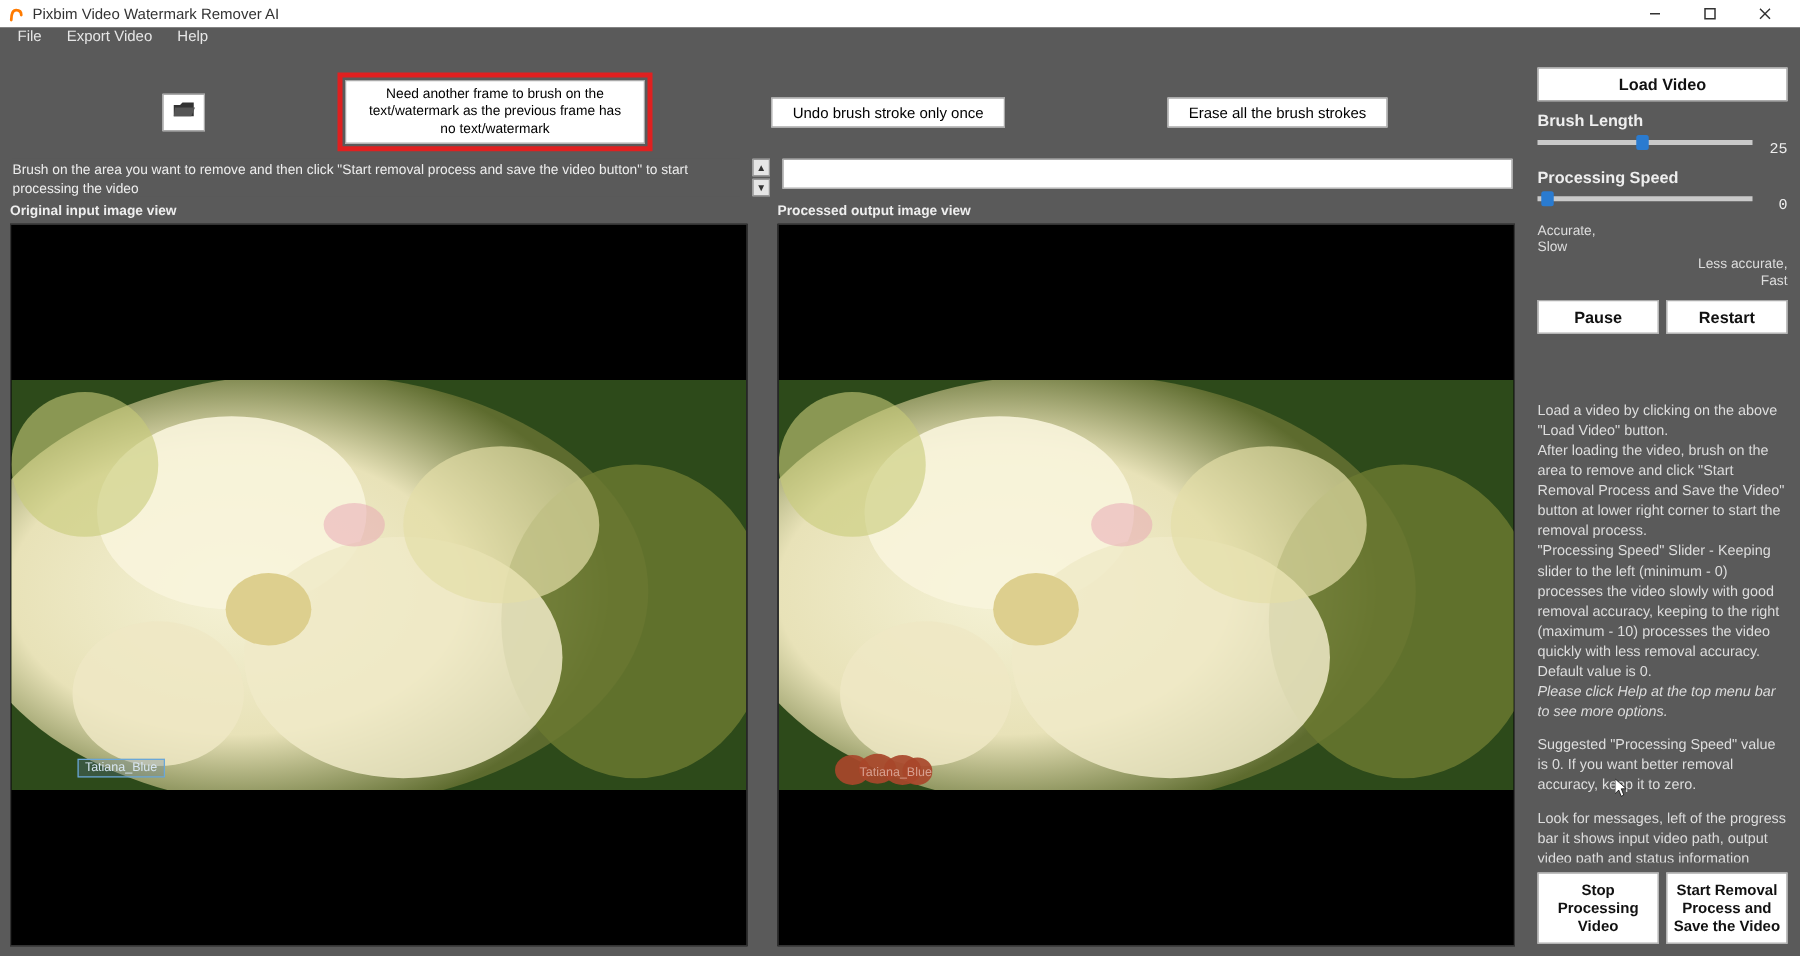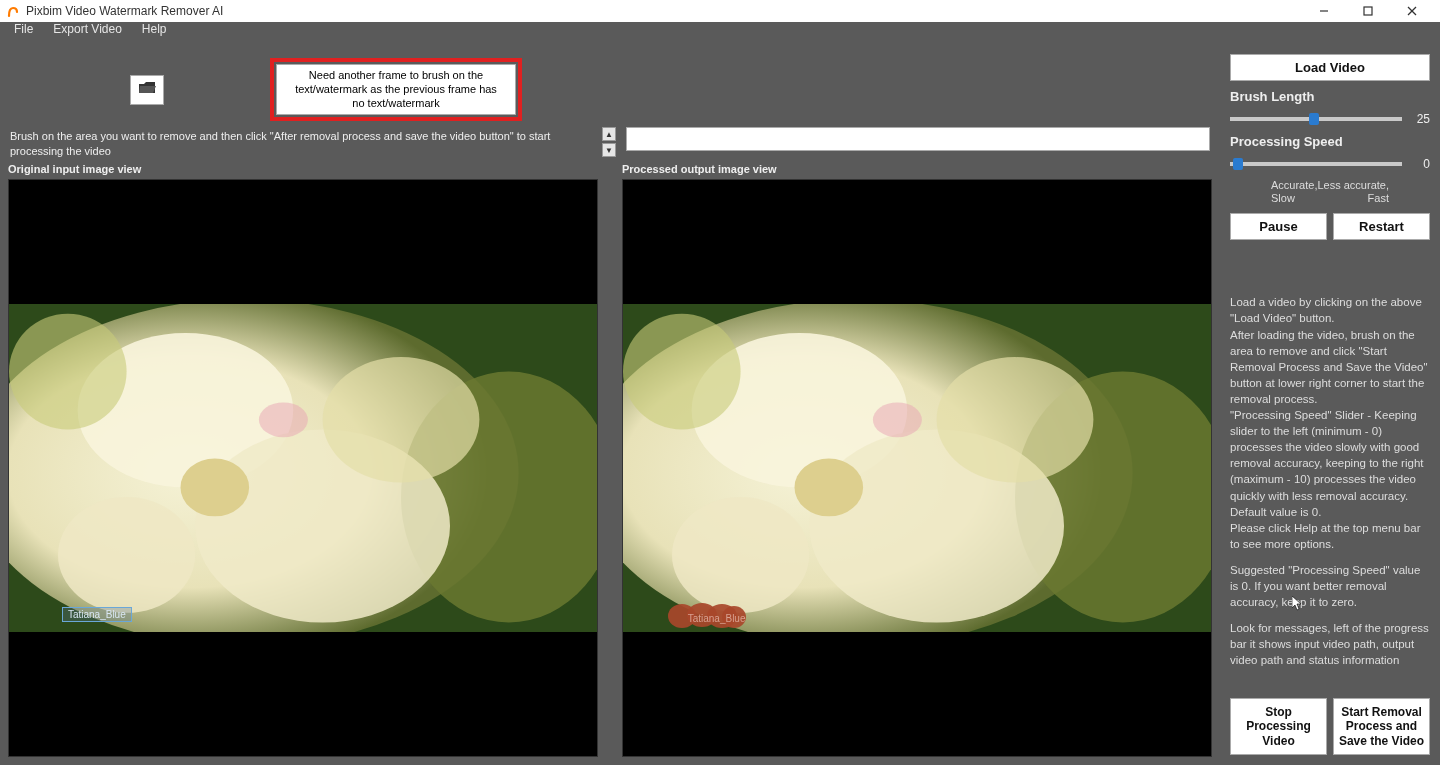--- a/index.html
+++ b/index.html
@@ -33,25 +33,25 @@
 .view-label { color: #eee; font-size: 11px; font-weight: bold; padding: 2px 0 4px 0; }
 .view-canvas { flex: 1; background: #000; border: 1px solid #333; position: relative; display: flex; align-items: center; justify-content: center; overflow: hidden; }
 .flower-img { width: 100%; height: 57%; position: relative; }
 .wm-box { position: absolute; left: 9%; bottom: 10px; border: 1px solid #6aa7d8; background: rgba(90,120,150,0.3); padding: 1px 5px; font-size: 10px; color: #d8e6f2; }
 .brush-blob { position: absolute; left: 7%; bottom: 2px; width: 82px; height: 28px; }
 .wm-text2 { position: absolute; left: 11%; bottom: 8px; font-size: 10px; color: #d8a090; }
 
 .sidebar { width: 220px; background: #5a5a5a; color: #eee; padding: 10px; display: flex; flex-direction: column; gap: 8px; font-size: 12px; }
 .sidebar .wbtn { background: #fff; color: #111; border: 1px solid #aaa; text-align: center; padding: 5px 0; font-weight: bold; cursor: pointer; font-size: 13px; }
 .sidebar .label-bold { font-weight: bold; font-size: 13px; }
-.slider-row { display: flex; align-items: center; gap: 6px; }
+.slider-row { display: flex; align-items: flex-start; gap: 6px; font-family: Liberation Mono, monospace; }
 .slider { flex: 1; height: 4px; background: #c9c9c9; position: relative; }
 .thumb { position: absolute; top: -4px; width: 10px; height: 12px; background: #2a7bd0; border-radius: 2px; }
 .slider-val { width: 22px; text-align: right; }
-.acc-row { display: flex; justify-content: center; font-size: 11px; color: #ddd; line-height: 1.2; }
+.acc-row { display: flex; justify-content: space-between; font-size: 11px; color: #ddd; line-height: 1.2; flex-direction: column; }
 .btn-pair { display: flex; gap: 6px; }
 .btn-pair .wbtn { flex: 1; }
 .help-text { font-size: 11.5px; color: #ddd; line-height: 1.4; flex: 1; overflow: hidden; }
 .help-text p { margin-bottom: 10px; }
 .bottom-btns { display: flex; gap: 6px; }
 .bottom-btns .wbtn { flex: 1; font-size: 12px; line-height: 1.2; padding: 6px 2px; }
 .cursor-ptr { position: absolute; width: 12px; height: 16px; }
 </style>
 </head>
 <body>
@@ -96,24 +96,28 @@
           <svg width="18" height="14" viewBox="0 0 18 14">
               <path d="M1 3 L6 3 L8 1 L17 1 L17 12 L1 12 Z" fill="#333"></path>
               <path d="M2 5 L18 5 L15 12 L1 12 Z" fill="#555"></path>
             </svg>
         </span>
       </div>
       <div class="need-frame-wrap">
         <div class="need-frame-btn">Need another frame to brush on the text/watermark as the previous frame has no text/watermark</div>
       </div>
       <div class="spacer"></div>
+      <div class="undo-area">
+        <div class="tool-btn">Undo brush stroke only once</div>
+        <div class="tool-btn">Erase all the brush strokes</div>
+      </div>
     </div>
 
     <div class="instr-row">
-      <div class="instr-box">Brush on the area you want to remove and then click "After removal process and save the video button" to start processing the video</div>
+      <div class="instr-box">Brush on the area you want to remove and then click "Start removal process and save the video button" to start processing the video</div>
       <div class="instr-scroll">
         <div class="scroll-arrow">▲</div>
         <div class="scroll-arrow">▼</div>
       </div>
       <div class="right-input"></div>
     </div>
 
     <div class="views">
       <div class="view-col">
         <div class="view-label">Original input image view</div>
@@ -201,21 +205,21 @@
 
     <div class="btn-pair">
       <div class="wbtn">Pause</div>
       <div class="wbtn">Restart</div>
     </div>
 
     <div class="help-text" style="position:relative;">
       <p style="margin-top:46px;">Load a video by clicking on the above "Load Video" button.</p>
       <p style="margin-top:-10px;">After loading the video, brush on the area to remove and click "Start Removal Process and Save the Video" button at lower right corner to start the removal process.</p>
       <p style="margin-top:-10px;">"Processing Speed" Slider - Keeping slider to the left (minimum - 0) processes the video slowly with good removal accuracy, keeping to the right (maximum - 10) processes the video quickly with less removal accuracy. Default value is 0.</p>
-      <p style="margin-top:-10px;">Please click Help at the top menu bar to see more options.</p>
+      <p style="margin-top:-10px;font-style:italic;">Please click Help at the top menu bar to see more options.</p>
       <p>Suggested "Processing Speed" value is 0. If you want better removal accuracy, keep it to zero.</p>
       <p>Look for messages, left of the progress bar it shows input video path, output video path and status information</p>
       <svg class="cursor-ptr" style="left:62px;top:348px;" viewBox="0 0 12 16">
           <path d="M0 0 L0 12 L3 9 L5 14 L7 13 L5 8 L9 8 Z" fill="#fff" stroke="#000" stroke-width="0.6"></path>
         </svg>
     </div>
 
     <div class="bottom-btns">
       <div class="wbtn">Stop Processing Video</div>
       <div class="wbtn">Start Removal Process and Save the Video</div>

